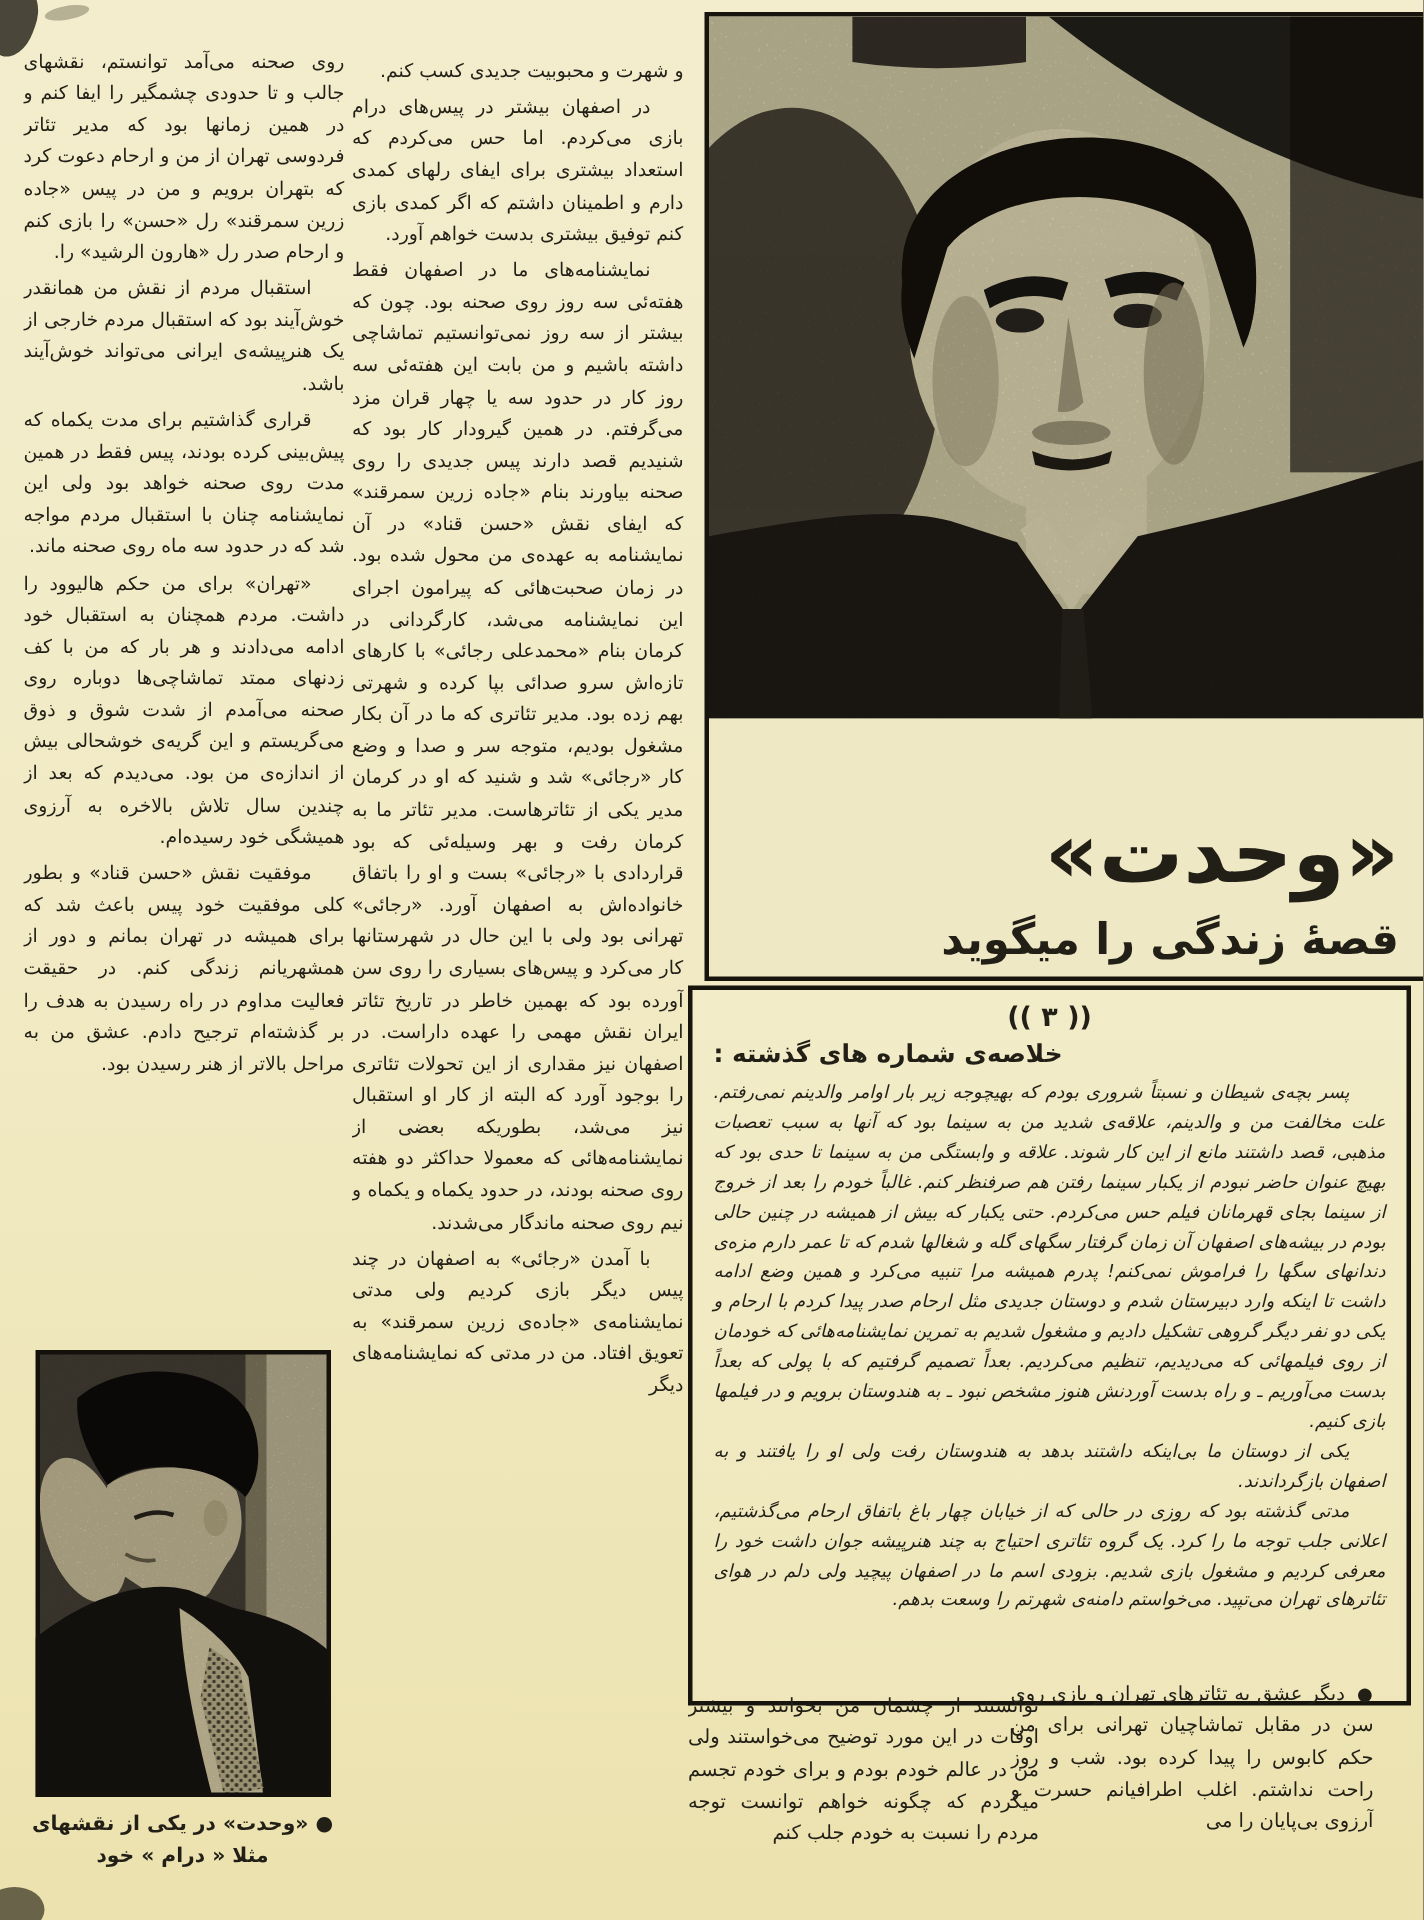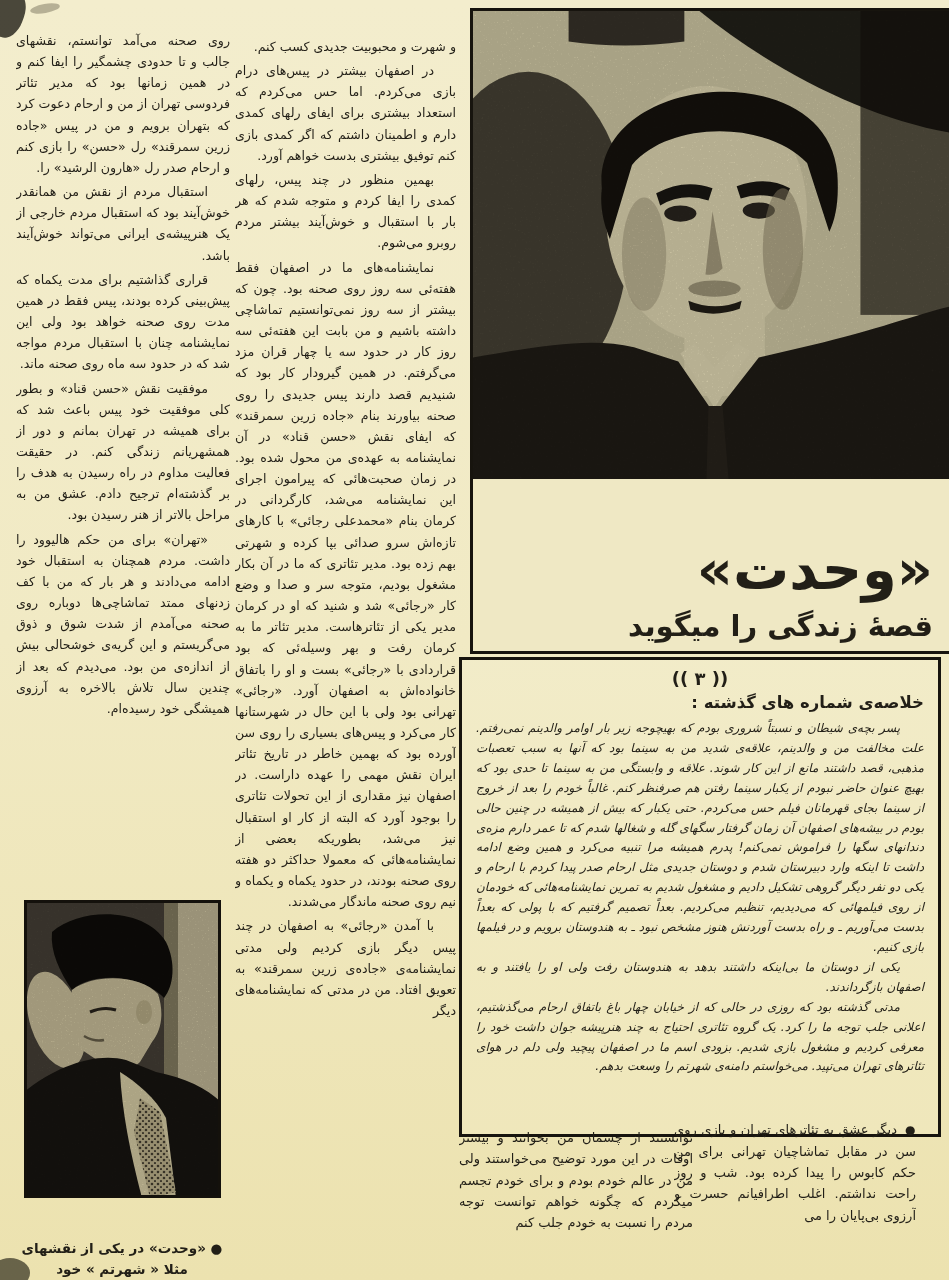--- a/index.html
+++ b/index.html
@@ -23,54 +23,53 @@
   
   .photo-frame{position:absolute;left:470px;top:8px;width:482px;height:646px;border:3px solid #17140e;box-sizing:border-box;background:#efe8c4;}
   .portrait{position:absolute;left:0;top:0;width:100%;height:468px;display:block;}
   .headline{position:absolute;right:16px;bottom:8px;left:10px;text-align:right;}
   .headline .title{font-size:56px;font-weight:700;line-height:1.1;}
   .headline .subtitle{font-size:29px;font-weight:700;margin-top:8px;}
 
   
   .summary-box{position:absolute;left:459px;top:657px;width:482px;height:480px;border:3px solid #17140e;box-sizing:border-box;padding:8px 14px 6px 14px;background:rgba(255,252,235,.12);overflow:hidden;}
   .summary-box .num{text-align:center;font-size:18px;font-weight:700;letter-spacing:1px;}
-  .summary-box .heading{text-align:right;font-weight:700;font-size:16.5px;margin:4px 0 7px 0;}
+  .summary-box .heading{text-align:left;font-weight:700;font-size:16.5px;margin:4px 0 7px 0;}
   .summary-box p{margin:0;font-size:12px;line-height:1.66;text-align:justify;text-indent:24px;font-style:italic;}
 
   
   .bcol{position:absolute;text-align:justify;overflow:hidden;font-size:13px;line-height:1.64;}
   .bcolMid{left:459px;top:1127px;width:234px;height:146px;}
   .bcolRight{left:674px;top:1119px;width:242px;height:155px;}
   .bullet{font-size:12px;padding-left:4px;}
 
   
   .small-photo{position:absolute;left:24px;top:900px;width:197px;height:298px;display:block;}
-  .caption{position:absolute;left:10px;top:1206px;width:224px;text-align:center;font-weight:700;font-size:13.5px;line-height:1.55;margin-top:32px;}
+  .caption{position:absolute;left:10px;top:1206px;width:224px;text-align:center;font-weight:700;font-size:13.5px;line-height:1.55;}
 </style>
 </head>
 <body>
 
 <div class="page">
 
   <div class="smudge-tl"></div>
   <div class="smudge-tl2"></div>
   <div class="smudge-bl"></div>
 
   <div class="tcol colA">
     <p class="noindent">روی صحنه می‌آمد توانستم، نقشهای جالب و تا حدودی چشمگیر را ایفا کنم و در همین زمانها بود که مدیر تئاتر فردوسی تهران از من و ارحام دعوت کرد که بتهران برویم و من در پیس «جاده زرین سمرقند» رل «حسن» را بازی کنم و ارحام صدر رل «هارون الرشید» را.</p>
     <p>استقبال مردم از نقش من همانقدر خوش‌آیند بود که استقبال مردم خارجی از یک هنرپیشه‌ی ایرانی می‌تواند خوش‌آیند باشد.</p>
     <p>قراری گذاشتیم برای مدت یکماه که پیش‌بینی کرده بودند، پیس فقط در همین مدت روی صحنه خواهد بود ولی این نمایشنامه چنان با استقبال مردم مواجه شد که در حدود سه ماه روی صحنه ماند.</p>
+    <p>«تهران» برای من حکم هالیوود را داشت. مردم همچنان به استقبال خود ادامه می‌دادند و هر بار که من با کف زدنهای ممتد تماشاچی‌ها دوباره روی صحنه می‌آمدم از شدت شوق و ذوق می‌گریستم و این گریه‌ی خوشحالی بیش از اندازه‌ی من بود. می‌دیدم که بعد از چندین سال تلاش بالاخره به آرزوی همیشگی خود رسیده‌ام.</p>
     <p>موفقیت نقش «حسن قناد» و بطور کلی موفقیت خود پیس باعث شد که برای همیشه در تهران بمانم و دور از همشهریانم زندگی کنم. در حقیقت فعالیت مداوم در راه رسیدن به هدف را بر گذشته‌ام ترجیح دادم. عشق من به مراحل بالاتر از هنر رسیدن بود.</p>
-    <p>«تهران» برای من حکم هالیوود را داشت. مردم همچنان به استقبال خود ادامه می‌دادند و هر بار که من با کف زدنهای ممتد تماشاچی‌ها دوباره روی صحنه می‌آمدم از شدت شوق و ذوق می‌گریستم و این گریه‌ی خوشحالی بیش از اندازه‌ی من بود. می‌دیدم که بعد از چندین سال تلاش بالاخره به آرزوی همیشگی خود رسیده‌ام.</p>
   </div>
 
   <div class="tcol colB">
     <p class="noindent">و شهرت و محبوبیت جدیدی کسب کنم.</p>
     <p>در اصفهان بیشتر در پیس‌های درام بازی می‌کردم. اما حس می‌کردم که استعداد بیشتری برای ایفای رلهای کمدی دارم و اطمینان داشتم که اگر کمدی بازی کنم توفیق بیشتری بدست خواهم آورد.</p>
-    <p>بهمین منظور در چند پیس، رلهای کمدی را ایفا کردم و متوجه شدم که هر بار با استقبال و خوش‌آیند بیشتر مردم روبرو می‌شوم.</p>
     <p>نمایشنامه‌های ما در اصفهان فقط هفته‌ئی سه روز روی صحنه بود. چون که بیشتر از سه روز نمی‌توانستیم تماشاچی داشته باشیم و من بابت این هفته‌ئی سه روز کار در حدود سه یا چهار قران مزد می‌گرفتم. در همین گیرودار کار بود که شنیدیم قصد دارند پیس جدیدی را روی صحنه بیاورند بنام «جاده زرین سمرقند» که ایفای نقش «حسن قناد» در آن نمایشنامه به عهده‌ی من محول شده بود. در زمان صحبت‌هائی که پیرامون اجرای این نمایشنامه می‌شد، کارگردانی در کرمان بنام «محمدعلی رجائی» با کارهای تازه‌اش سرو صدائی بپا کرده و شهرتی بهم زده بود. مدیر تئاتری که ما در آن بکار مشغول بودیم، متوجه سر و صدا و وضع کار «رجائی» شد و شنید که او در کرمان مدیر یکی از تئاترهاست. مدیر تئاتر ما به کرمان رفت و بهر وسیله‌ئی که بود قراردادی با «رجائی» بست و او را باتفاق خانواده‌اش به اصفهان آورد. «رجائی» تهرانی بود ولی با این حال در شهرستانها کار می‌کرد و پیس‌های بسیاری را روی سن آورده بود که بهمین خاطر در تاریخ تئاتر ایران نقش مهمی را عهده داراست. در اصفهان نیز مقداری از این تحولات تئاتری را بوجود آورد که البته از کار او استقبال نیز می‌شد، بطوریکه بعضی از نمایشنامه‌هائی که معمولا حداکثر دو هفته روی صحنه بودند، در حدود یکماه و یکماه و نیم روی صحنه ماندگار می‌شدند.</p>
     <p>با آمدن «رجائی» به اصفهان در چند پیس دیگر بازی کردیم ولی مدتی نمایشنامه‌ی «جاده‌ی زرین سمرقند» به تعویق افتاد. من در مدتی که نمایشنامه‌های دیگر</p>
   </div>
 
   <div class="photo-frame">
     <svg class="portrait" viewBox="0 0 473 462" preserveAspectRatio="none" aria-hidden="true">
       <defs>
         <filter id="grain" x="0" y="0" width="100%" height="100%">
           <feTurbulence type="fractalNoise" baseFrequency="0.55" numOctaves="2" seed="7" result="n"></feTurbulence>
           <feColorMatrix in="n" type="matrix" values="0 0 0 0 0  0 0 0 0 0  0 0 0 0 0  0.8 0.8 0.8 0 0"></feColorMatrix>
@@ -142,16 +141,16 @@
     <path d="M60,136 q10,6 20,4" stroke="#6d644d" stroke-width="2.5" fill="none"></path>
     <path d="M0,298 L0,192 C32,166 72,152 102,160 L132,172 C162,178 182,188 197,202 L197,298 Z" fill="#191612"></path>
     <path d="M96,172 C112,182 132,198 142,218 L152,298 L118,298 C106,252 98,212 96,172 Z" fill="#e7dcb2"></path>
     <path d="M116,198 L136,212 L152,292 L126,298 L110,232 Z" fill="url(#tiedots)"></path>
     <rect width="197" height="298" filter="url(#grain2)" opacity="0.25"></rect>
     <rect x="1.5" y="1.5" width="194" height="295" fill="none" stroke="#14110c" stroke-width="3"></rect>
   </svg>
 
   <div class="caption">
     <div><span>●</span><span> «وحدت» در یکی از نقشهای</span></div>
-    <div>مثلا « شهرتم » خود</div>
+    <div>مثلا « درام » خود</div>
   </div>
 
 </div>
 
 </body></html>

